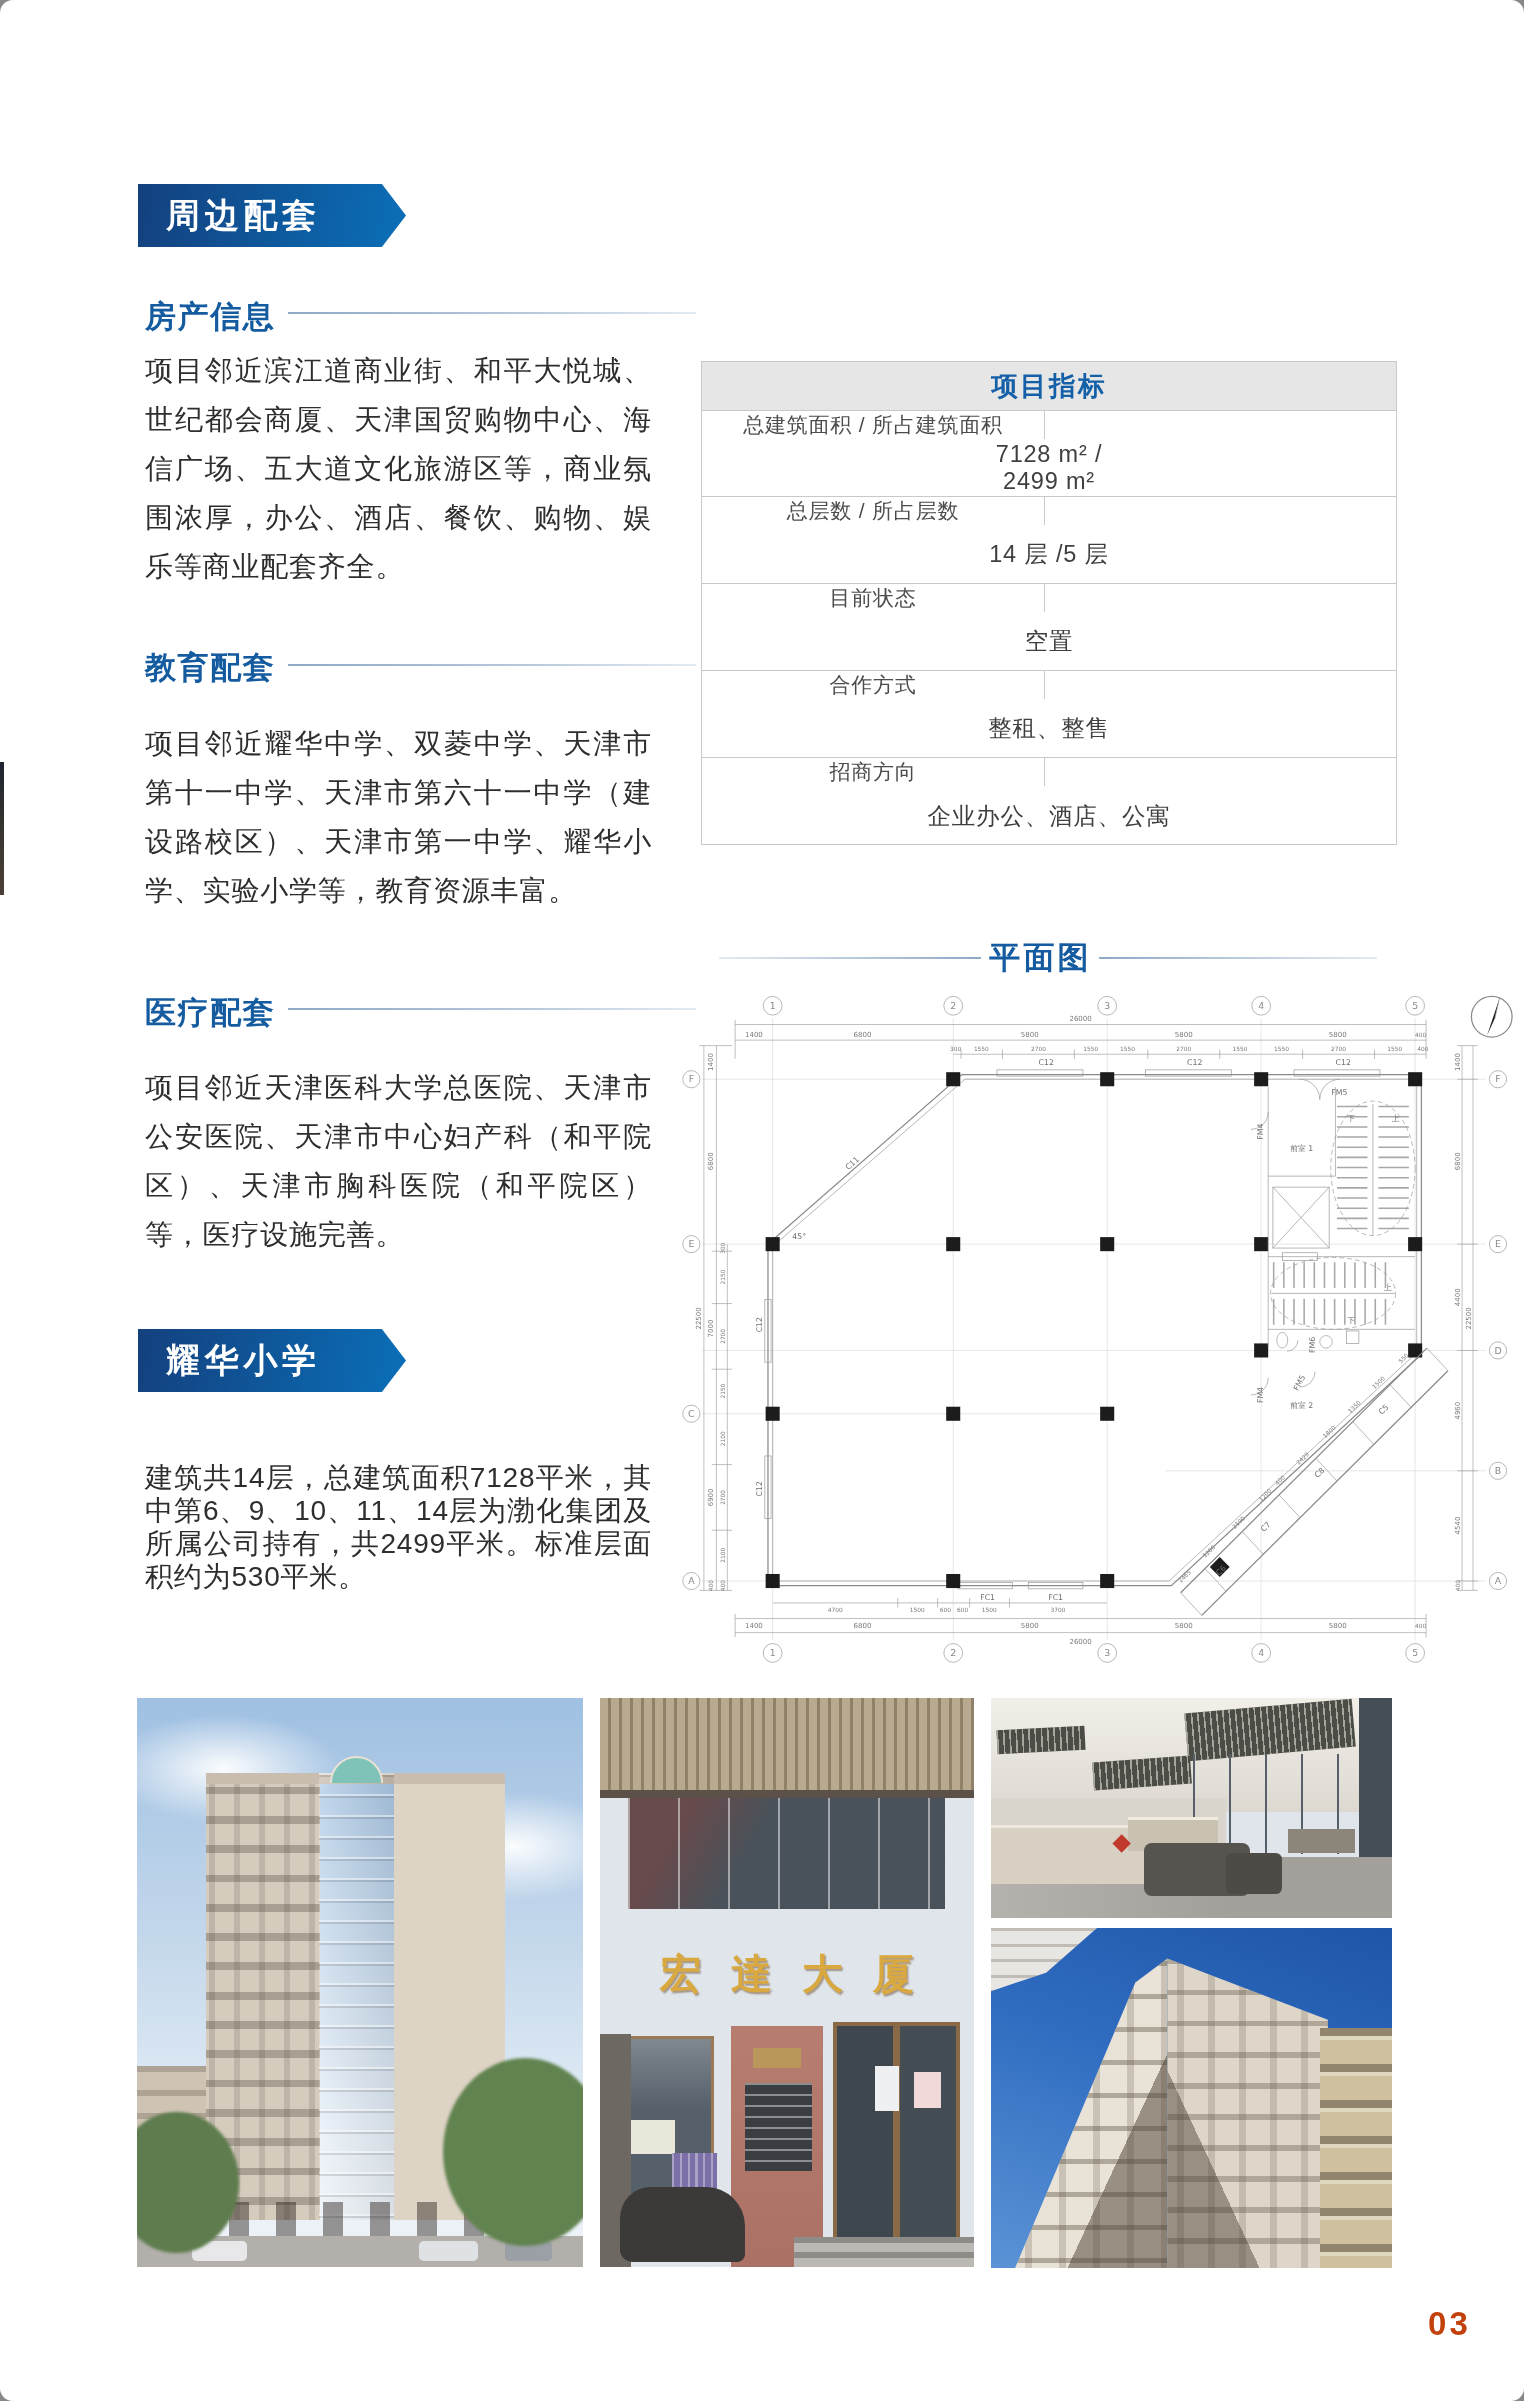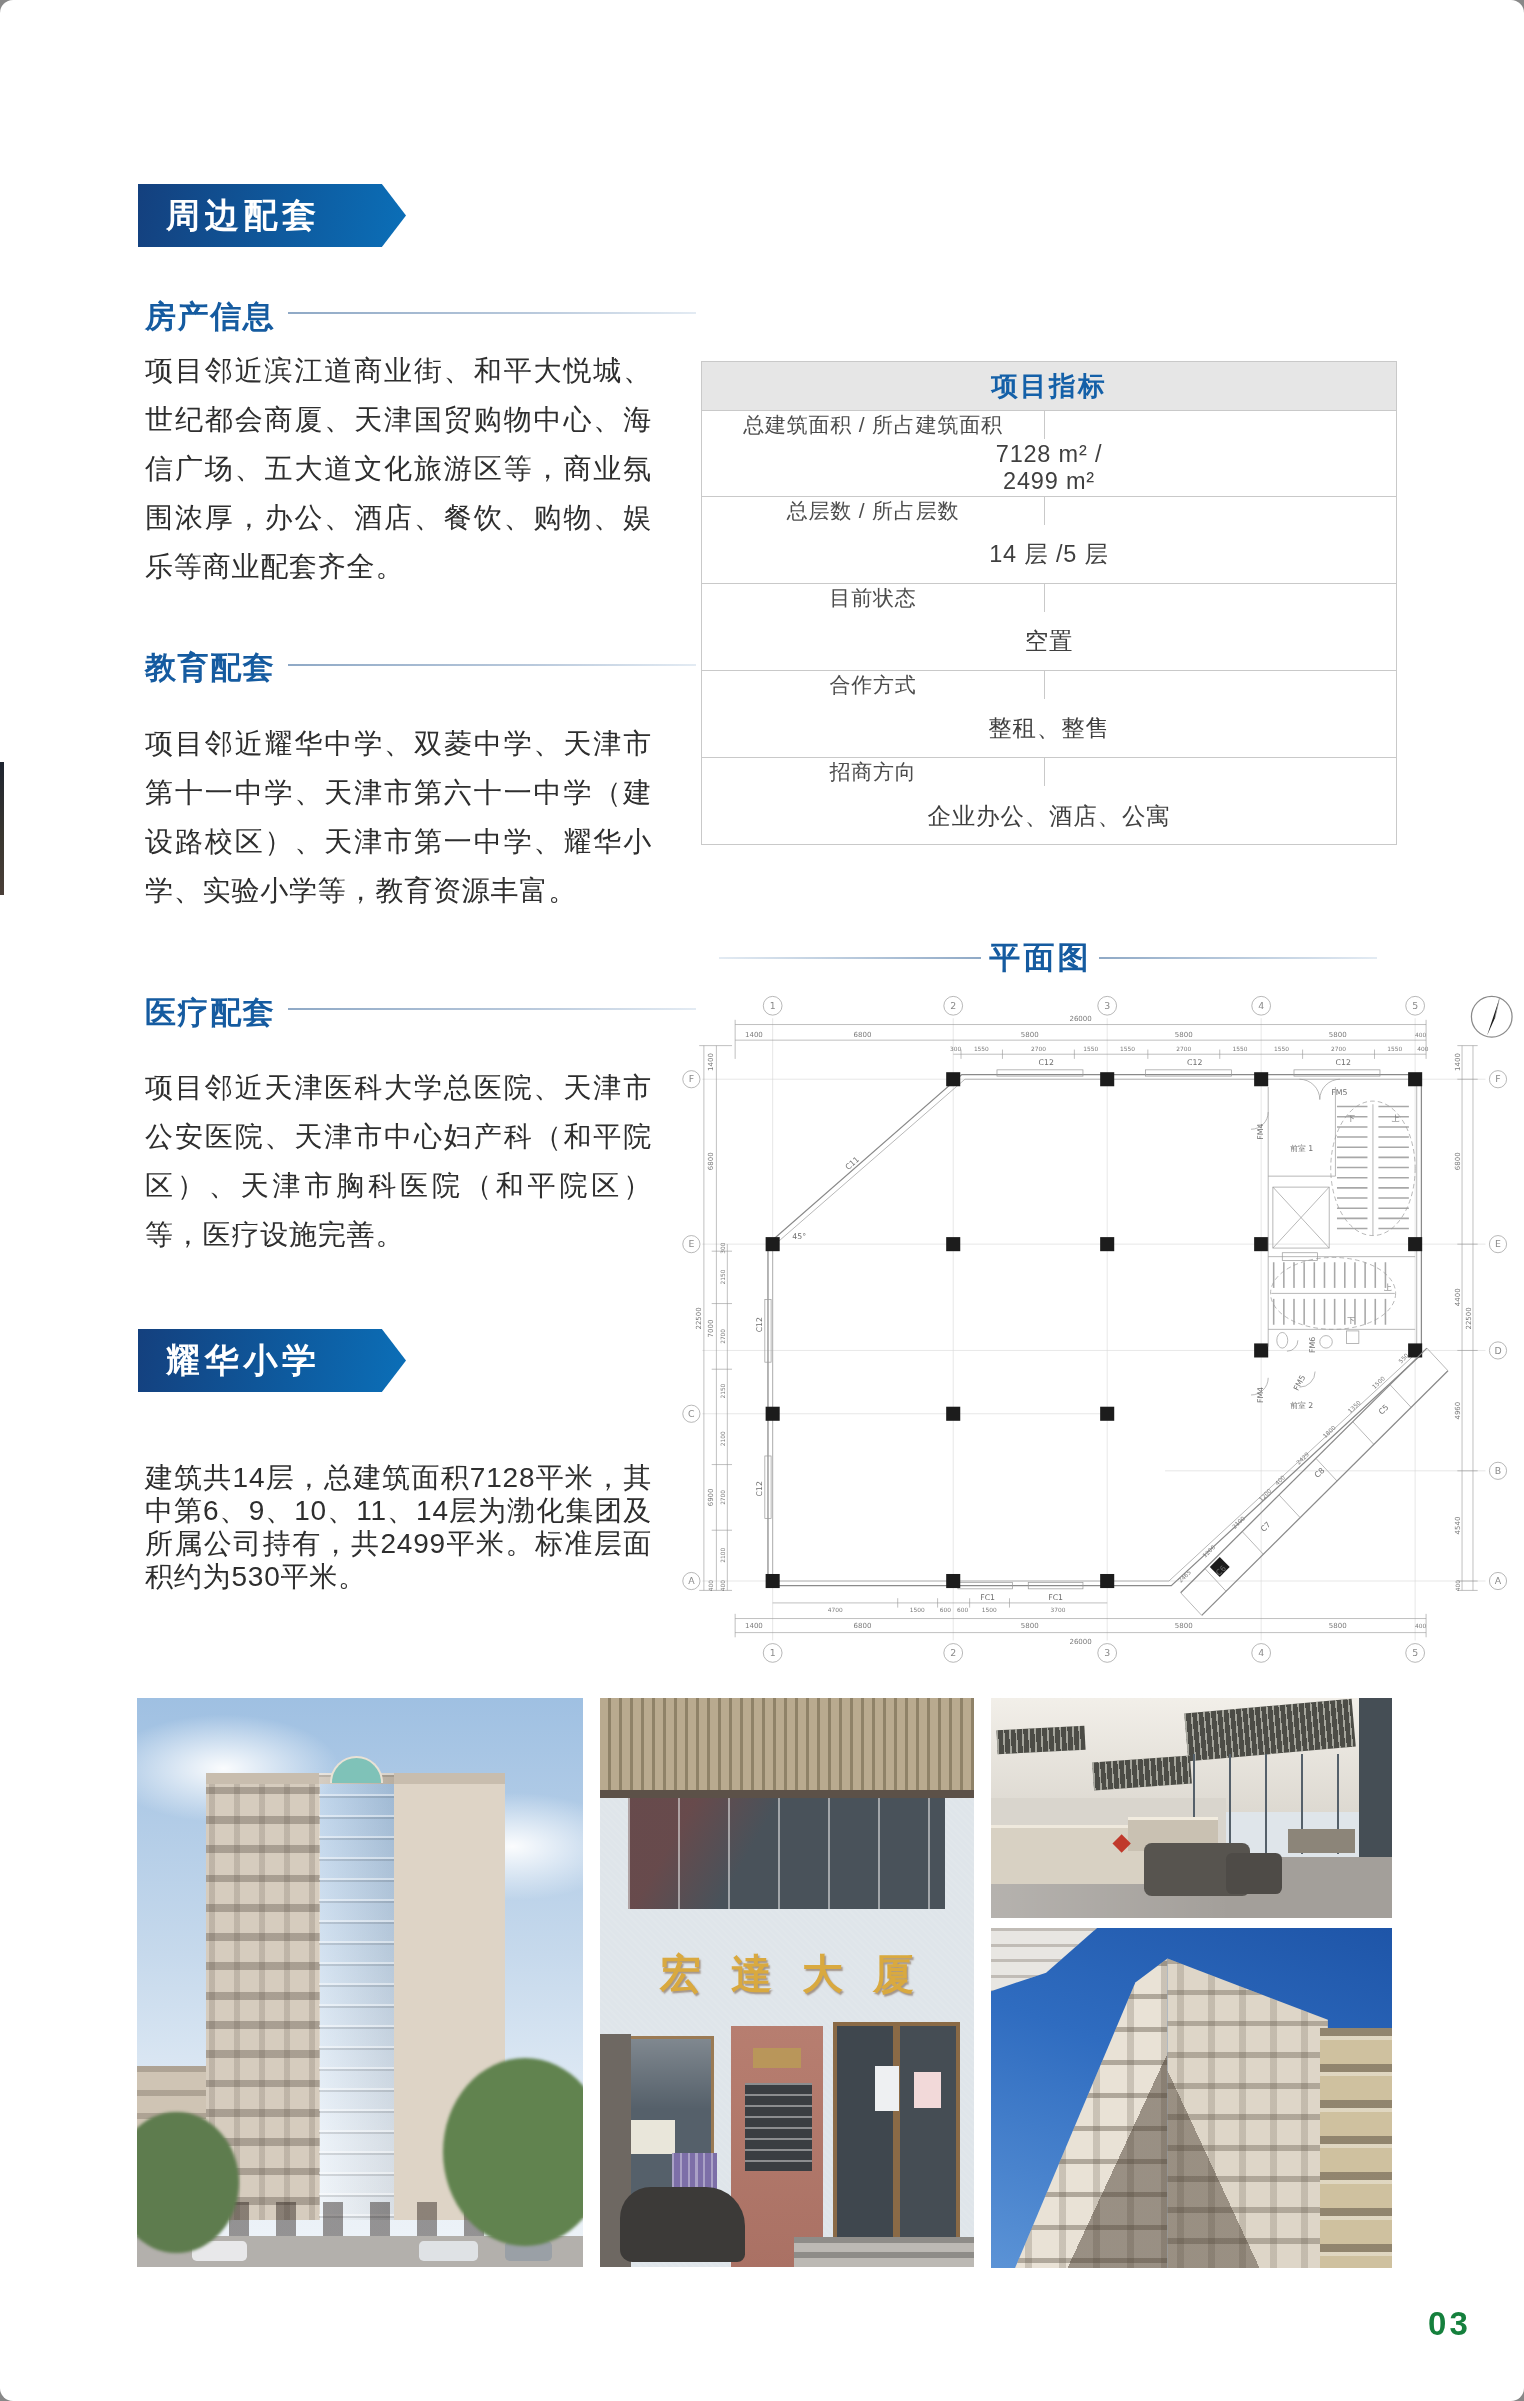--- a/index.html
+++ b/index.html
@@ -170,21 +170,21 @@
   .p4-facer-shade{inset:0;background:linear-gradient(245deg,transparent 52%,rgba(70,58,46,.45) 52%);
      clip-path:polygon(44% 9%,84% 27%,84% 100%,44% 100%);}
   .p4-nb{right:0;top:100px;width:72px;height:240px;background:#cfc19f;
      background-image:repeating-linear-gradient(180deg,rgba(70,60,50,.45) 0 7.8px,rgba(255,255,255,.35) 7.8px 12.5px,transparent 12.5px 36px);}
   .p4-nbtl{left:0;top:0;width:106px;height:77px;background:#e8e6e2;
      background-image:repeating-linear-gradient(180deg,rgba(120,110,100,.35) 0 3.1px,transparent 3.1px 15.6px);
      clip-path:polygon(0 0,100% 0,52% 58%,0 82%);}
   
   #left-sliver{position:absolute;left:0;top:762px;width:3.9px;height:133px;
      background:linear-gradient(180deg,#1e2430,#39362f 55%,#4a3f38);}
-  #page-num{position:absolute;left:1428px;top:2305px;font-size:33px;color:#15803d;
+  #page-num{position:absolute;left:1428px;top:2305px;font-size:33px;color:#c2410c;
      letter-spacing:3.1px;font-weight:bold;}
 </style>
 </head>
 <body>
 
 <div id="page">
 
   <div id="left-sliver"></div>
 
   <div class="badge" style="top:184px;">

